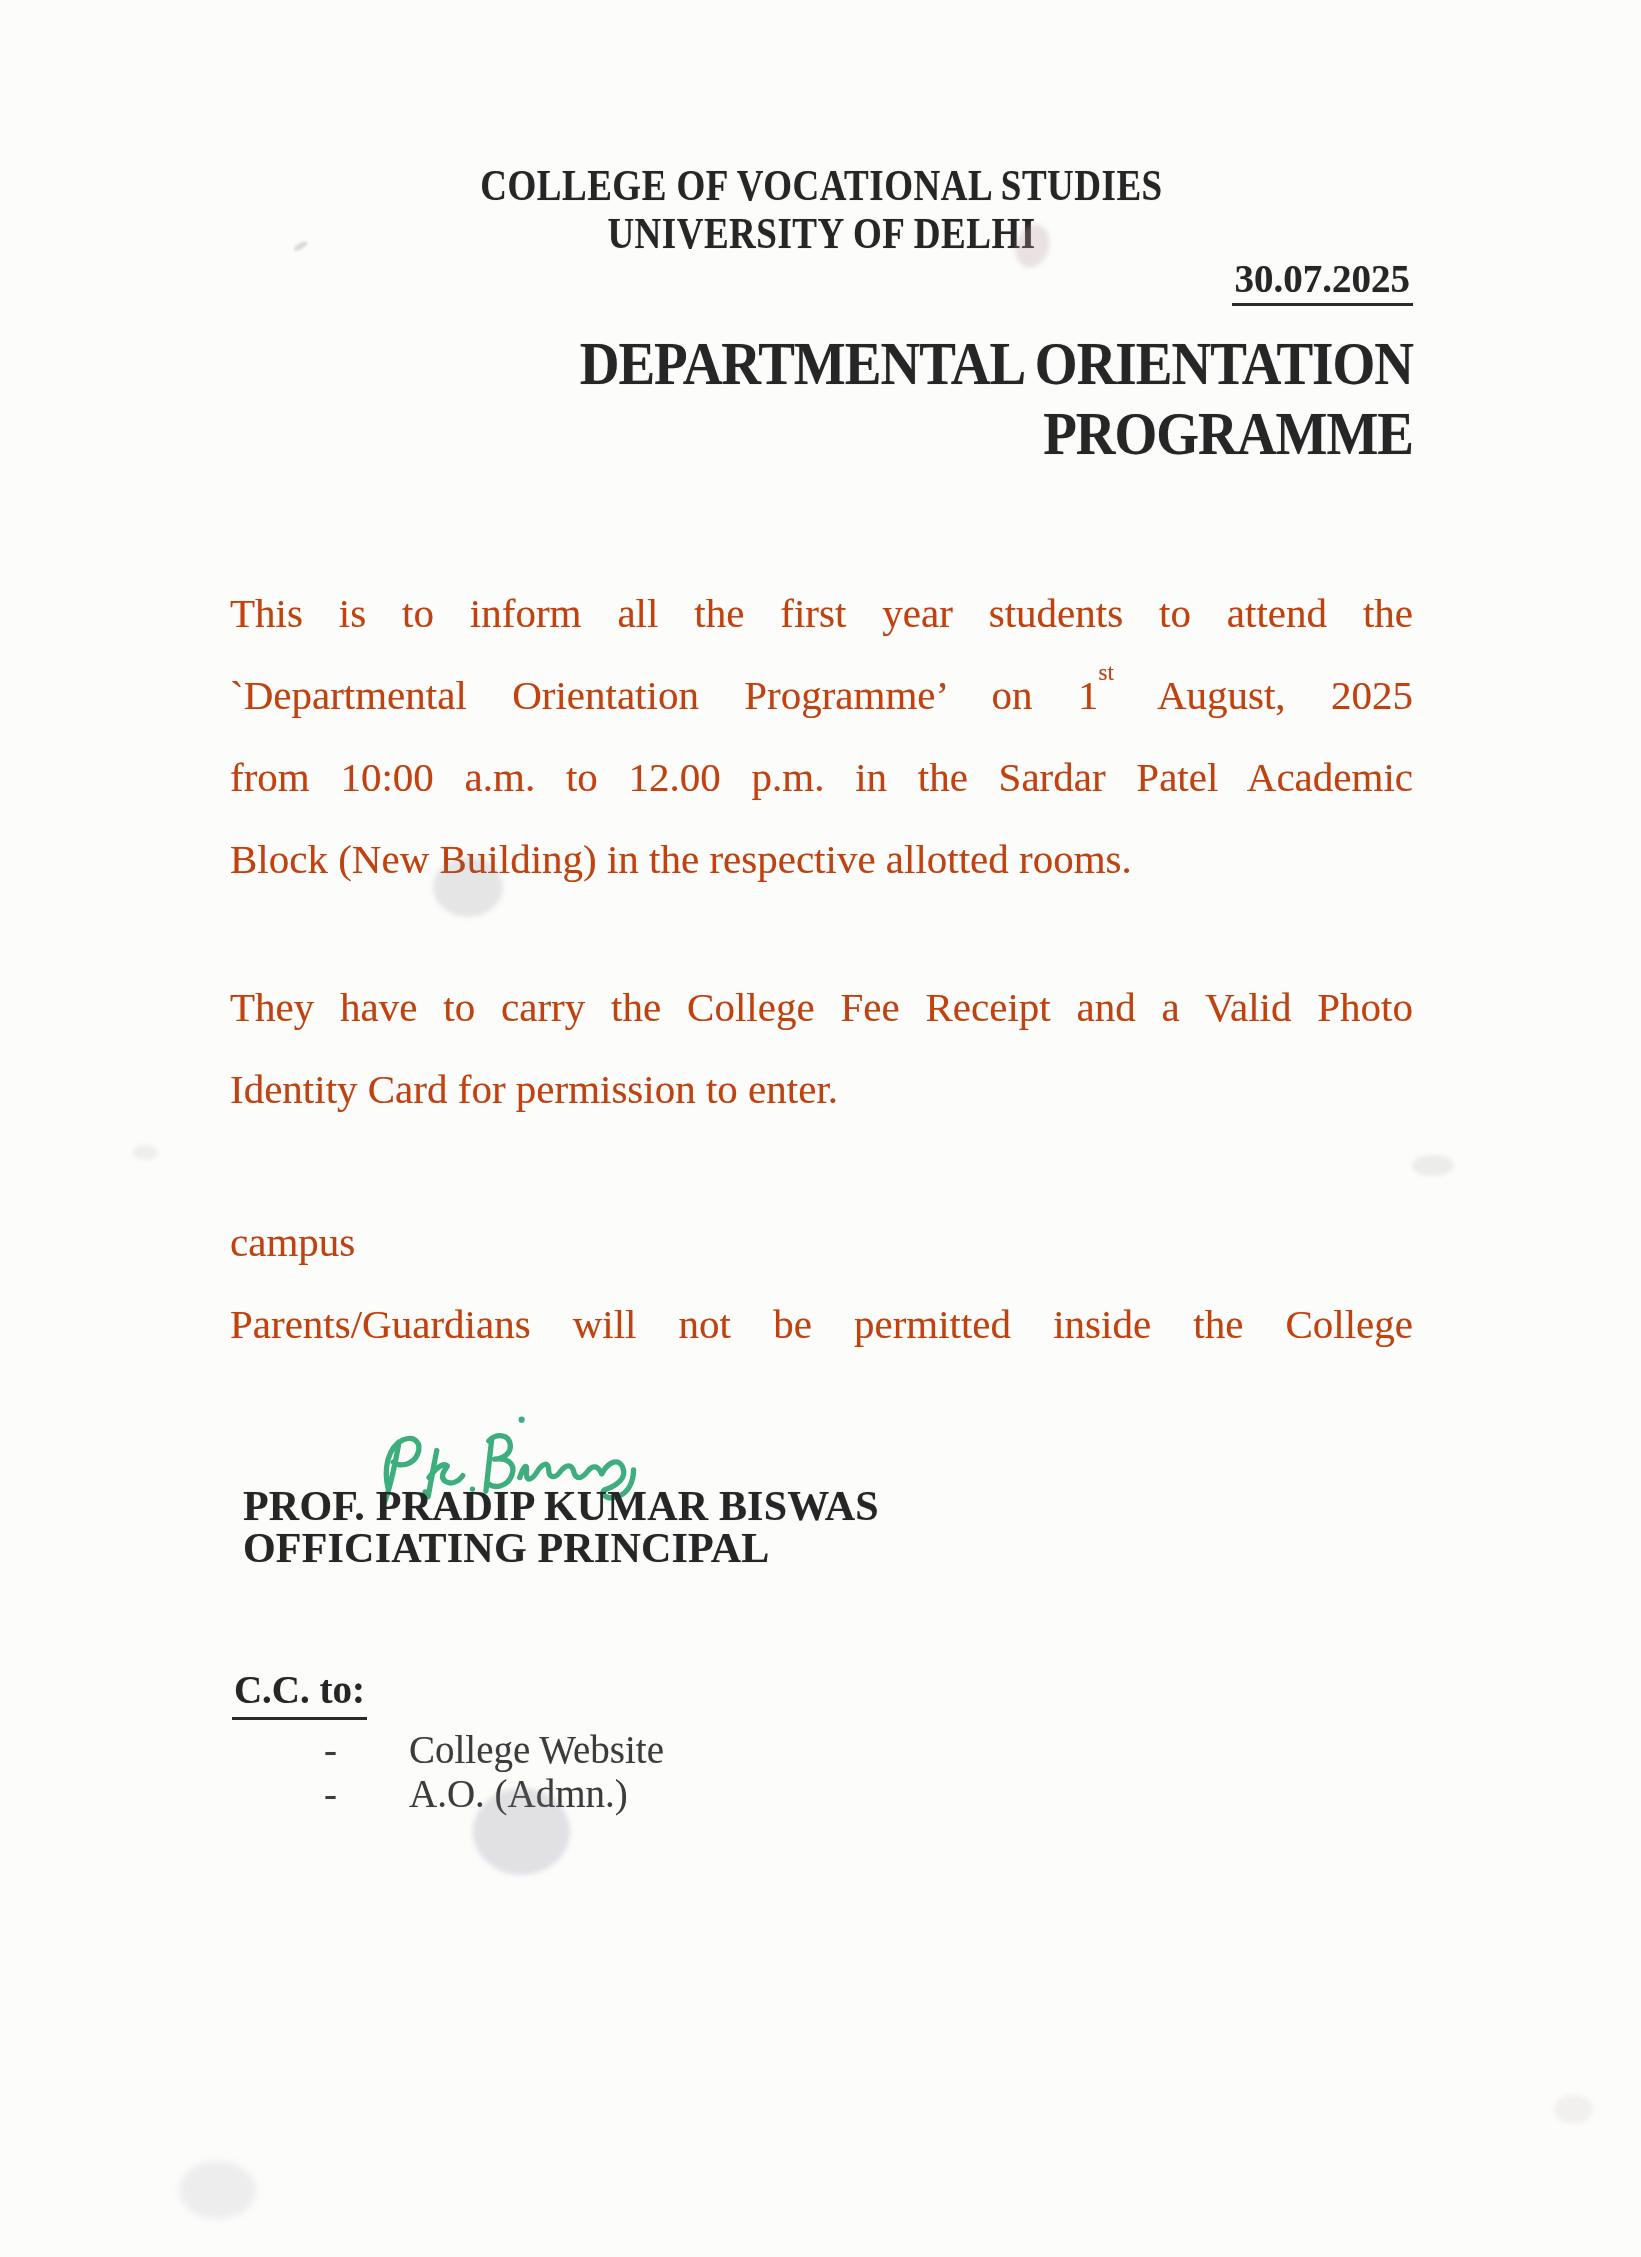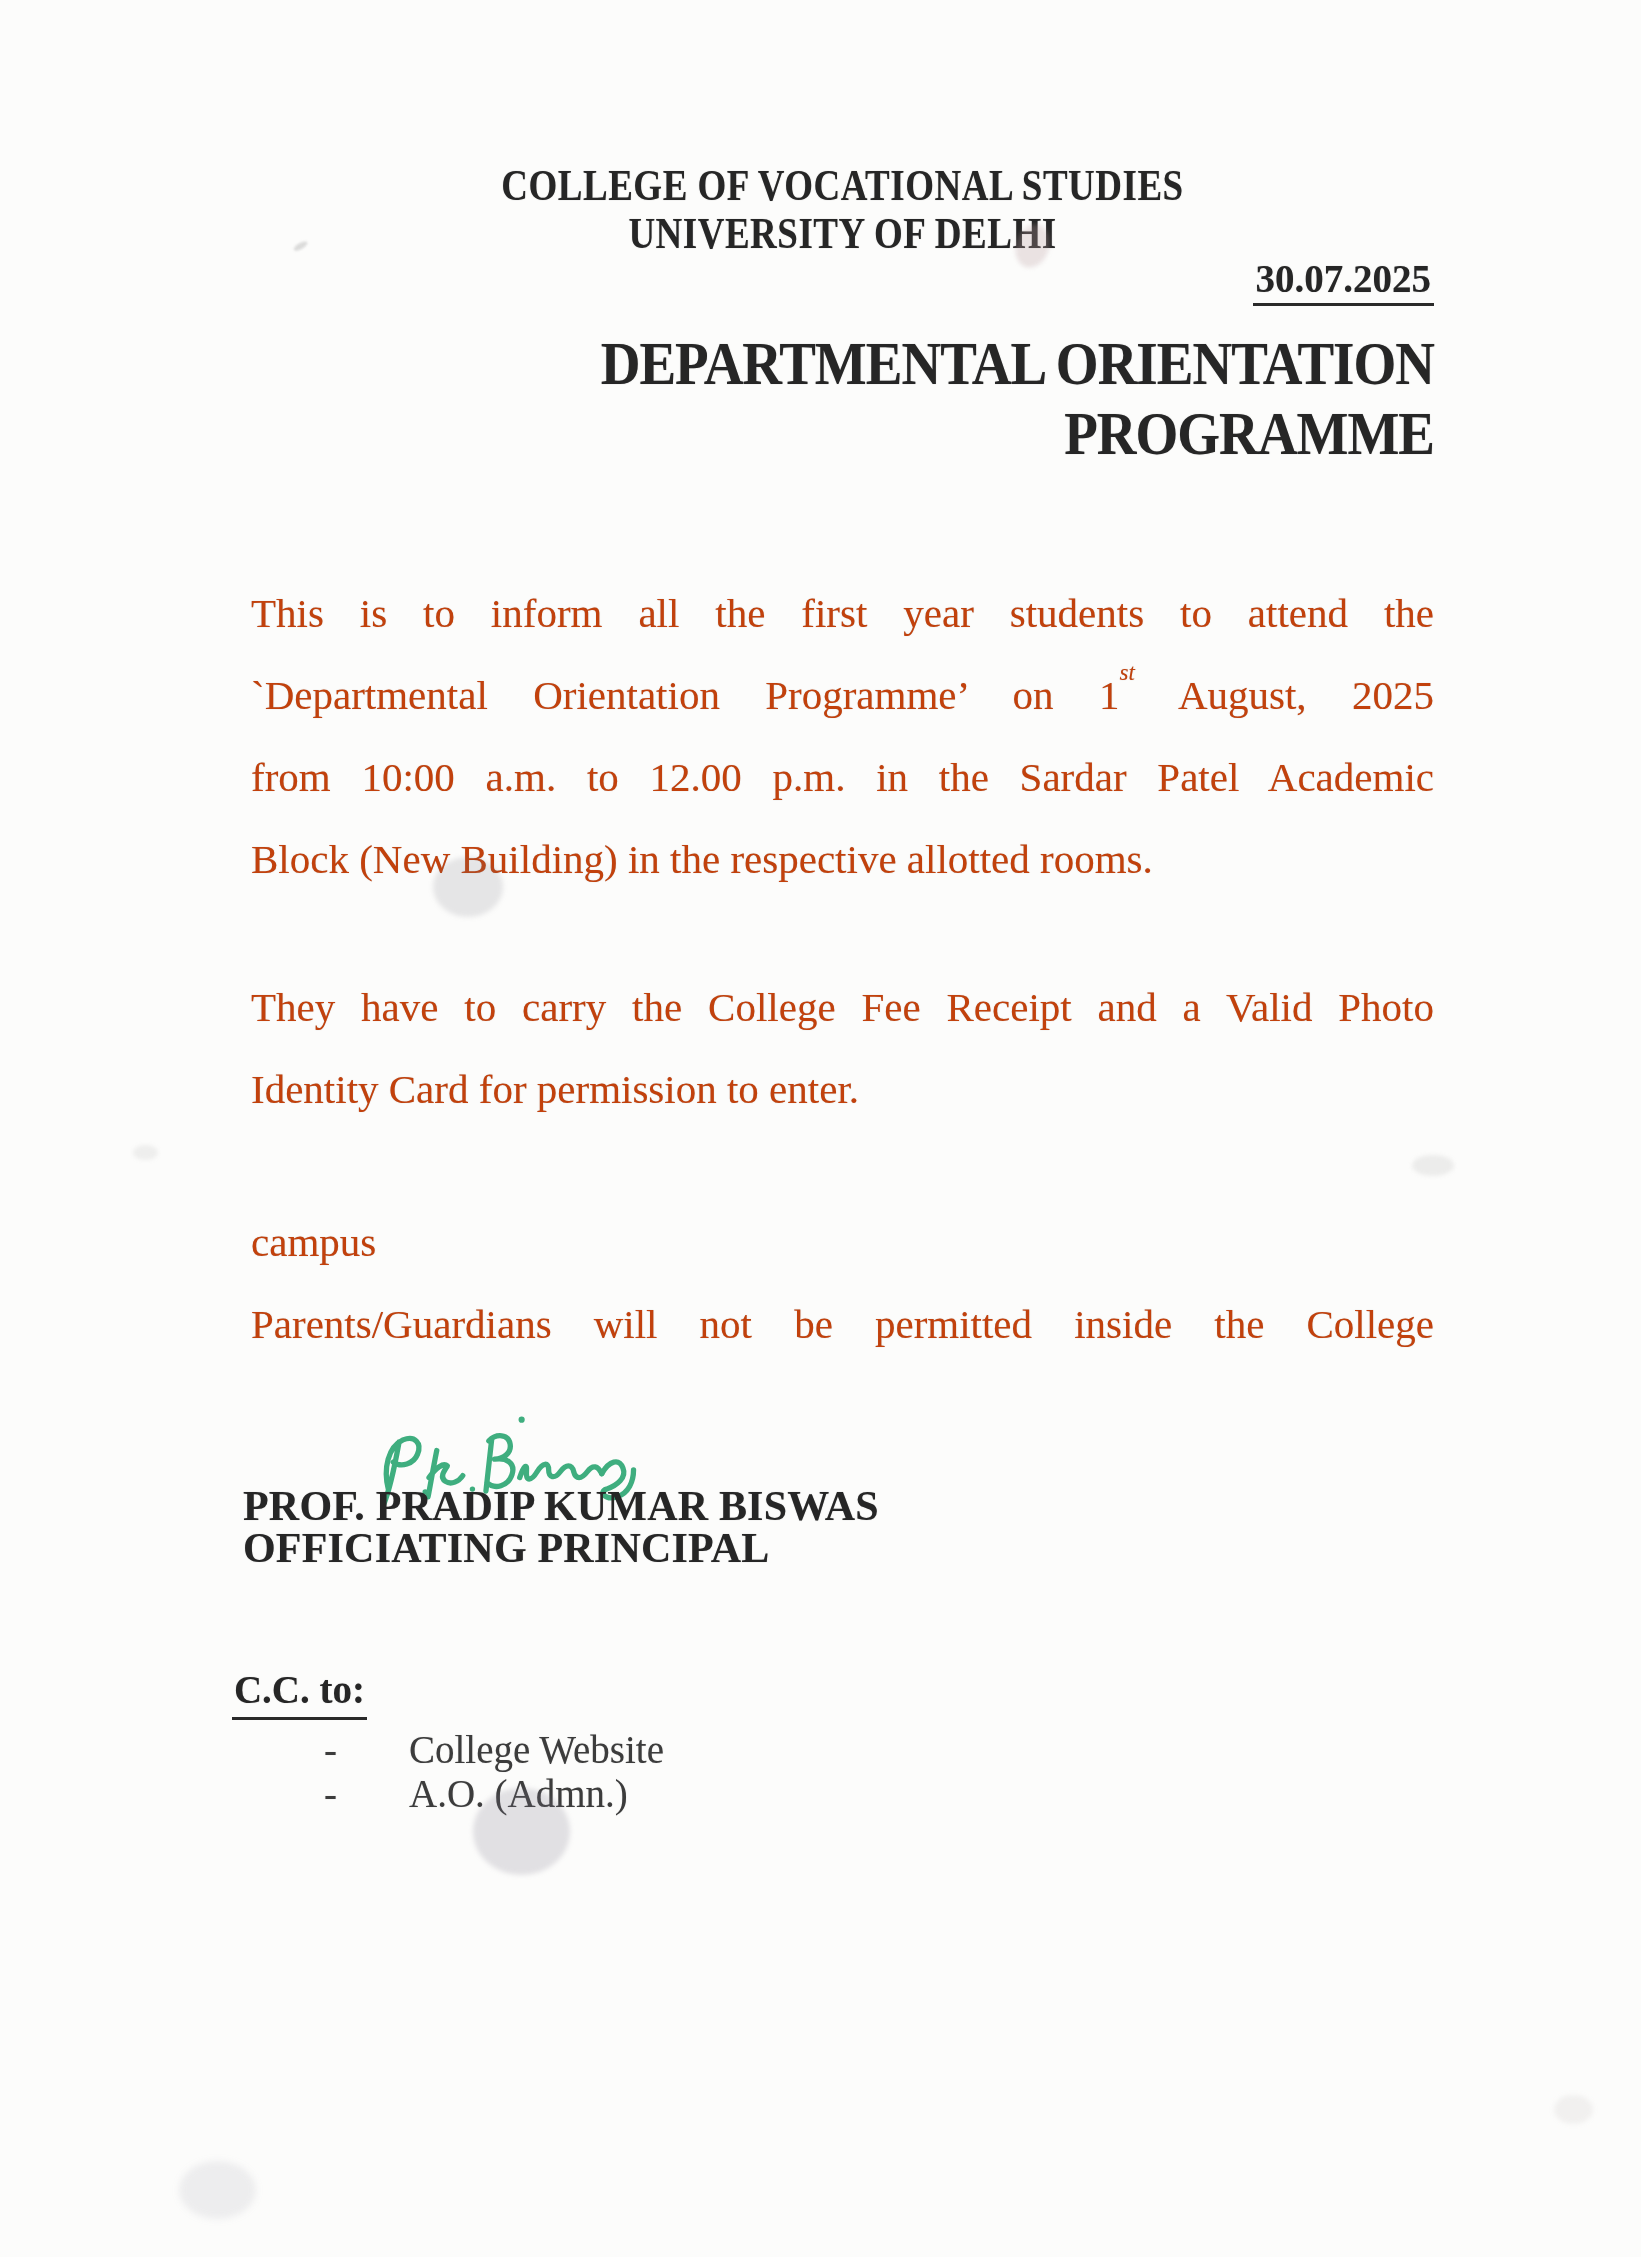--- a/index.html
+++ b/index.html
@@ -7,21 +7,21 @@
     position: relative;
     width: 1641px;
     height: 2257px;
     margin: 0 auto;
     background: #fcfcfb;
     overflow: hidden;
     font-family: "Liberation Serif", "DejaVu Serif", serif;
     color: #3f3f3f;
   }
   .abs { position: absolute; }
-  .content-col { left: 251px; width: 1183px; }
+  .content-col { left: 230px; width: 1183px; }
 
   
   .ink  { text-shadow: 0 0 1px rgba(90,90,90,0.35); }
   .bold { font-weight: bold; color: #262626; text-shadow: 0 0 1px rgba(50,50,50,0.35); }
 
   .org-header { top: 157px; text-align: center; font-size: 37px; line-height: 48px; letter-spacing: 0.5px; }
   .org-line   { transform: scaleY(1.2); transform-origin: 50% 0; }
 
   .date-row  { top: 257px; text-align: right; font-size: 39px; line-height: 44px; }
   .date-text { display: inline-block; border-bottom: 3.9px solid #2a2a2a; padding: 0 2.9px 1.9px 2.9px; }
@@ -31,21 +31,21 @@
 
   .subtitle-row  { top: 473px; text-align: center; font-size: 43px; line-height: 48px; }
   .subtitle-text { display: inline-block; border-bottom: 4.8px solid #2a2a2a; padding: 0 3.9px 4.8px 3.9px; }
 
   .para  { font-size: 41px; line-height: 82px; color: #c2410c; }
   .p1 { top: 572px; }
   .p2 { top: 966px; }
   .p3 { top: 1201px; }
   .jline      { text-align: justify; text-align-last: justify; white-space: normal; }
   .jline.last { text-align-last: left; }
-  sup.ord { font-size: 23px; line-height: 0; position: relative; top: -14.5px; letter-spacing: 0; font-style: italic; }
+  sup.ord { font-size: 23px; line-height: 0; position: relative; top: -14.5px; letter-spacing: 0; }
 
   .signature-box { left: 375px; top: 1408px; width: 301px; height: 114px; }
   .signature-box svg { display: block; width: 100%; height: 100%; }
 
   .officer-block { top: 1485px; left: 243px; font-size: 42px; line-height: 42px; letter-spacing: 0.2px; }
 
   .cc-head { top: 1667px; left: 232px; font-size: 39px; line-height: 46px; }
   .cc-head-text { display: inline-block; border-bottom: 3.9px solid #2a2a2a; padding: 0 1.9px 3.9px 1.9px; }
   .cc-row   { left: 243px; width: 869px; height: 43px; font-size: 39px; line-height: 43px; color: #3c3c3c; }
   .cc-row-1 { top: 1728px; }

